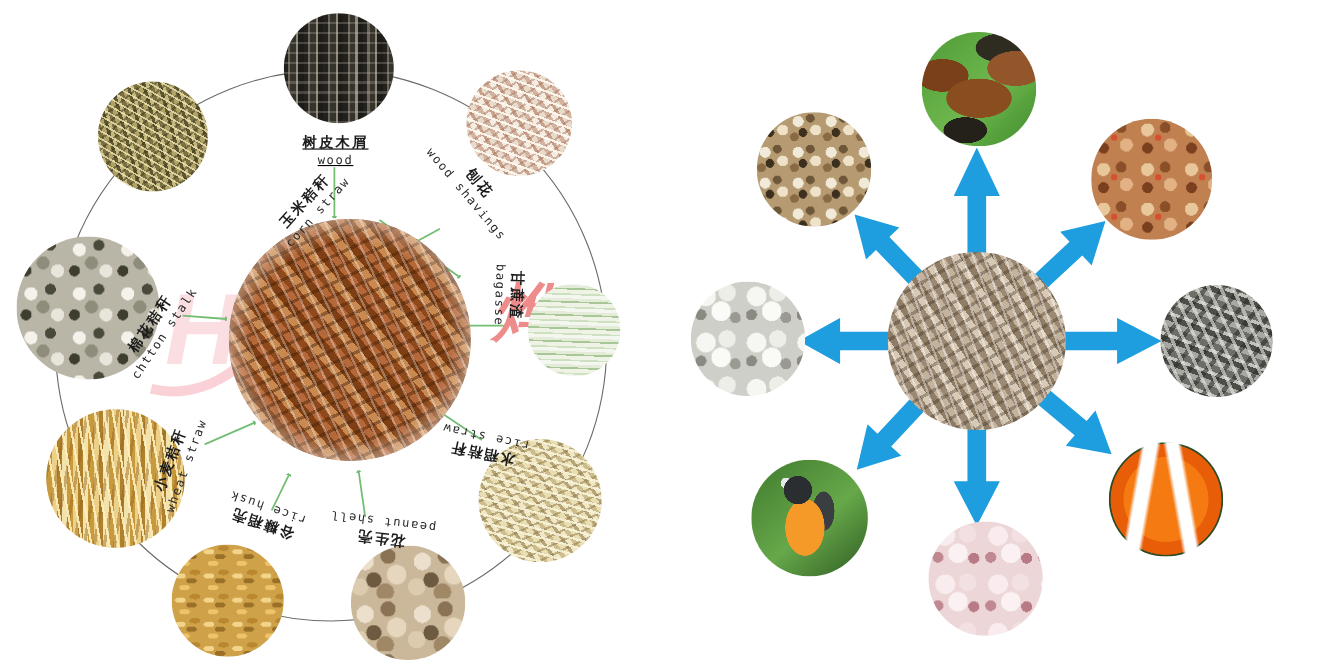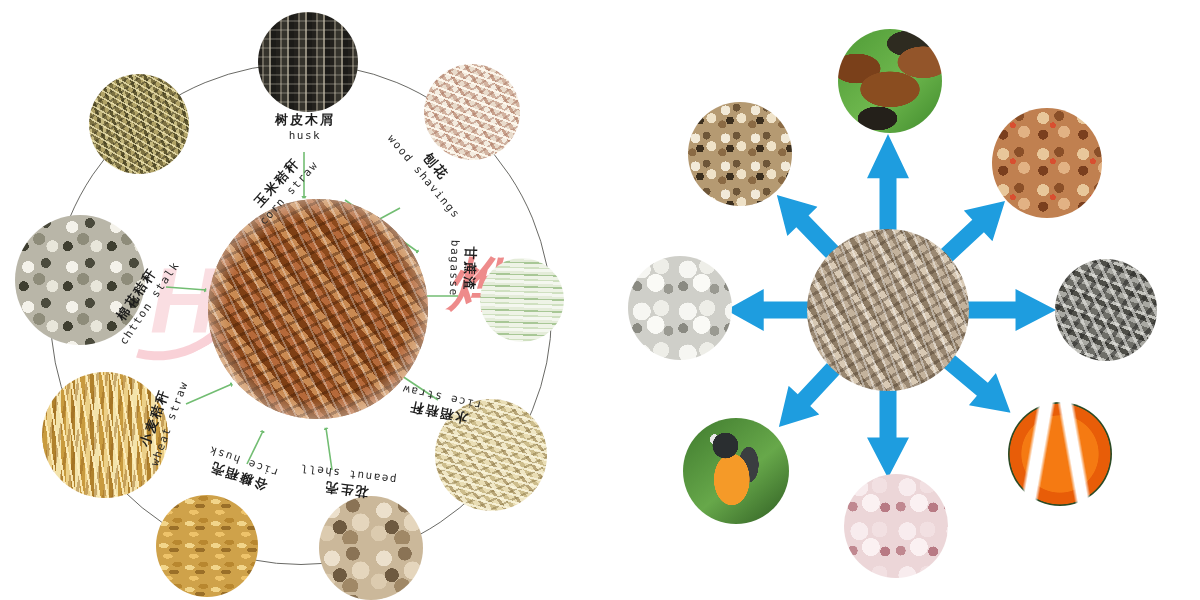--- a/index.html
+++ b/index.html
@@ -168,23 +168,23 @@
     <div class="circle tex-rice-husk" style="left:156px;top:495px;width:102px;height:102px;"></div>
     <div class="circle tex-wheat" style="left:42px;top:372px;width:126px;height:126px;"></div>
     <div class="circle tex-cotton-stalk" style="left:15px;top:215px;width:130px;height:130px;"></div>
 
     <div class="circle tex-pellets-left fade-edge" style="left:208px;top:199px;width:220px;height:220px;"></div>
 
     <div class="label" style="left:223px;top:172px;width:120px;transform:rotate(-48deg);">
       <span class="zh">玉米秸秆</span>
       <span class="en">corn straw</span>
     </div>
-    <div class="label" style="left:245px;top:112px;width:120px;">
+    <div class="label" style="left:245px;top:122px;width:120px;text-decoration:underline;">
       <span class="zh">树皮木屑</span>
-      <span class="en">husk</span>
+      <span class="en">wood</span>
     </div>
     <div class="label" style="left:372px;top:156px;width:116px;transform:rotate(50deg);">
       <span class="zh">刨花</span>
       <span class="en">wood shavings</span>
     </div>
     <div class="label" style="left:414px;top:253px;width:96px;transform:rotate(92deg);">
       <span class="zh">甘蔗渣</span>
       <span class="en">bagasse</span>
     </div>
     <div class="label" style="left:390px;top:389px;width:100px;transform:rotate(192deg);">

